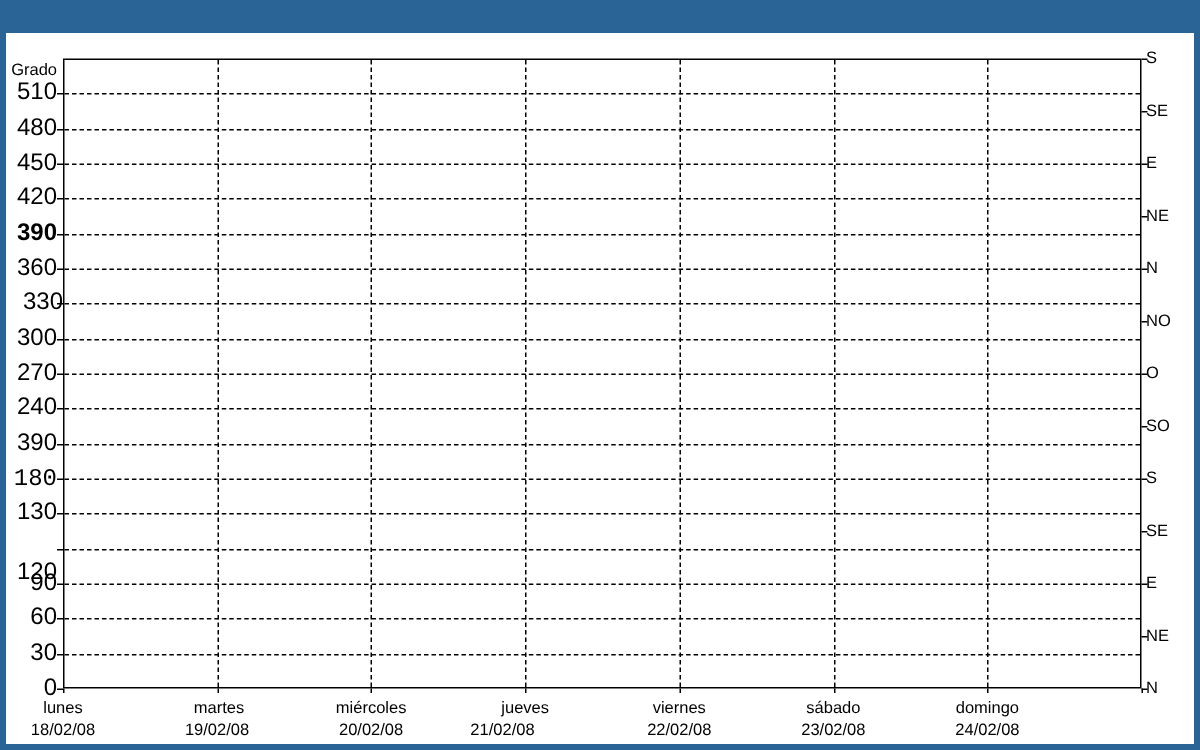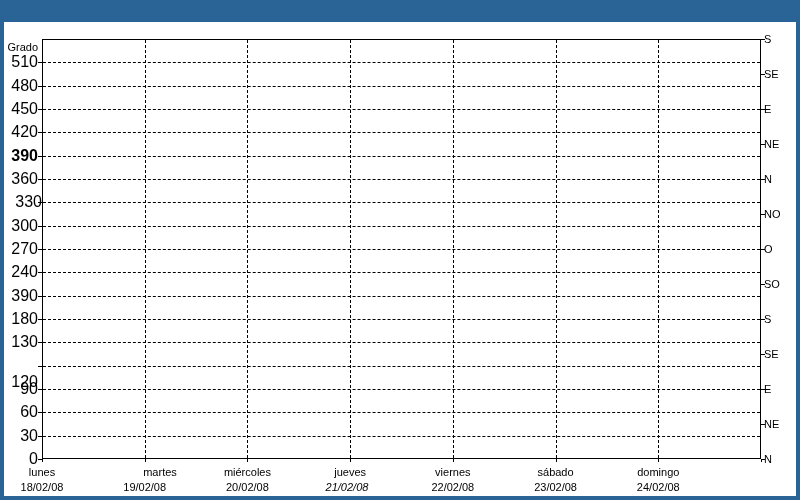--- a/index.html
+++ b/index.html
@@ -76,21 +76,21 @@
       <div class="abs tick" style="left: 38px; top: 389px; width: 4px; height: 1px;"></div>
       <div class="abs ylab" style="left: 0px; top: 383px;">90</div>
       <div class="abs hgrid" style="left: 43px; top: 365.667px; width: 717px;"></div>
       <div class="abs tick" style="left: 38px; top: 365.667px; width: 4px; height: 1px;"></div>
       <div class="abs ylab" style="left: 0px; top: 376px;">120</div>
       <div class="abs hgrid" style="left: 43px; top: 342.333px; width: 717px;"></div>
       <div class="abs tick" style="left: 38px; top: 342.333px; width: 4px; height: 1px;"></div>
       <div class="abs ylab" style="left: 0px; top: 336.333px;">130</div>
       <div class="abs hgrid" style="left: 43px; top: 319px; width: 717px;"></div>
       <div class="abs tick" style="left: 38px; top: 319px; width: 4px; height: 1px;"></div>
-      <div class="abs ylab" style="left: 0px; top: 313px;">180</div>
+      <div class="abs ylab" style="left: 0px; top: 313px; font-family: Liberation Mono, monospace;">180</div>
       <div class="abs hgrid" style="left: 43px; top: 295.667px; width: 717px;"></div>
       <div class="abs tick" style="left: 38px; top: 295.667px; width: 4px; height: 1px;"></div>
       <div class="abs ylab" style="left: 0px; top: 289.667px;">390</div>
       <div class="abs hgrid" style="left: 43px; top: 272.333px; width: 717px;"></div>
       <div class="abs tick" style="left: 38px; top: 272.333px; width: 4px; height: 1px;"></div>
       <div class="abs ylab" style="left: 0px; top: 266.333px;">240</div>
       <div class="abs hgrid" style="left: 43px; top: 249px; width: 717px;"></div>
       <div class="abs tick" style="left: 38px; top: 249px; width: 4px; height: 1px;"></div>
       <div class="abs ylab" style="left: 0px; top: 243px;">270</div>
       <div class="abs hgrid" style="left: 43px; top: 225.667px; width: 717px;"></div>
@@ -152,26 +152,26 @@
       <div class="abs tick" style="left: 761px; top: 144px; width: 4px; height: 1px;"></div>
       <div class="abs yrlab" style="top: 138px;">NE</div>
       <div class="abs tick" style="left: 761px; top: 109px; width: 4px; height: 1px;"></div>
       <div class="abs yrlab" style="top: 103px;">E</div>
       <div class="abs tick" style="left: 761px; top: 74px; width: 4px; height: 1px;"></div>
       <div class="abs yrlab" style="top: 68px;">SE</div>
       <div class="abs tick" style="left: 761px; top: 39px; width: 4px; height: 1px;"></div>
       <div class="abs yrlab" style="top: 33px;">S</div>
       <div class="abs xlab" style="left: -18px; top: 465px;">lunes</div>
       <div class="abs xlab" style="left: -18px; top: 480px;">18/02/08</div>
-      <div class="abs xlab" style="left: 100px; top: 465px;">martes</div>
+      <div class="abs xlab" style="left: 86px; top: 465px;">martes</div>
       <div class="abs xlab" style="left: 84.7143px; top: 480px;">19/02/08</div>
       <div class="abs xlab" style="left: 187.429px; top: 465px;">miércoles</div>
       <div class="abs xlab" style="left: 187.429px; top: 480px;">20/02/08</div>
       <div class="abs xlab" style="left: 290.143px; top: 465px;">jueves</div>
-      <div class="abs xlab" style="left: 287px; top: 480px; font-style: italic;">21/02/08</div>
+      <div class="abs xlab" style="left: 275px; top: 480px;">21/02/08</div>
       <div class="abs xlab" style="left: 392.857px; top: 465px;">viernes</div>
       <div class="abs xlab" style="left: 392.857px; top: 480px;">22/02/08</div>
       <div class="abs xlab" style="left: 495.571px; top: 465px;">sábado</div>
       <div class="abs xlab" style="left: 495.571px; top: 480px;">23/02/08</div>
       <div class="abs xlab" style="left: 598.286px; top: 465px;">domingo</div>
       <div class="abs xlab" style="left: 598.286px; top: 480px;">24/02/08</div>
     </div>
 </div>
 
 </body></html>

